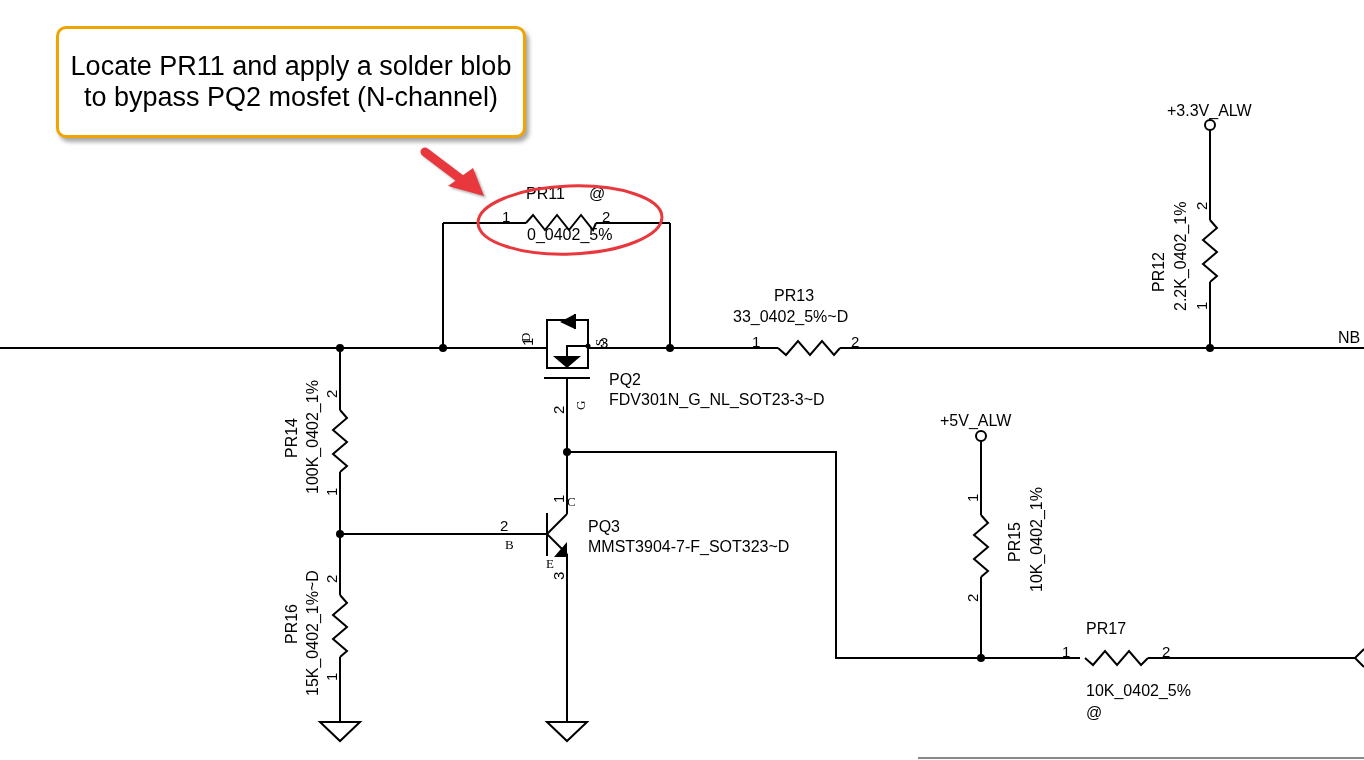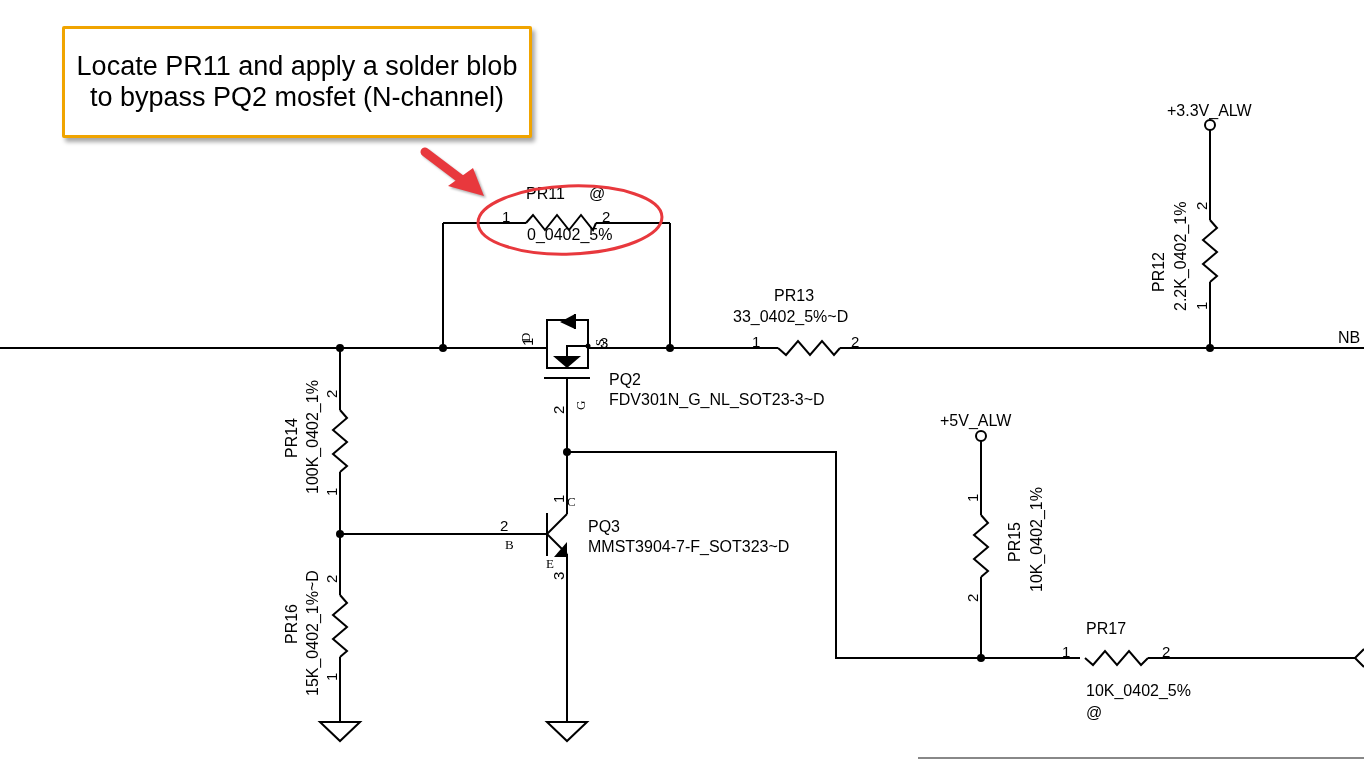--- a/index.html
+++ b/index.html
@@ -6,26 +6,25 @@
   body { width:1364px; height:760px; position:relative; overflow:hidden; font-family:"Liberation Sans", sans-serif; }
   #schematic { position:absolute; left:0; top:0; }
   .wire { stroke:#000; stroke-width:2; fill:none; }
   .res  { stroke:#000; stroke-width:2; fill:none; stroke-linejoin:miter; }
   .dot  { fill:#000; }
   .lbl  { font-family:"Liberation Sans", sans-serif; font-size:16px; fill:#000; }
   .pin  { font-family:"Liberation Sans", sans-serif; font-size:15px; fill:#000; }
   .serif{ font-family:"Liberation Serif", serif; font-size:13px; fill:#000; }
   .callout {
     position:absolute; left:56px; top:26px; width:470px; height:112px;
-    box-sizing:border-box; border:3px solid #f0a400; border-radius:2px;
+    box-sizing:border-box; border:3px solid #f0a400; border-radius:10px;
     background:#fff; box-shadow:3px 4px 4px rgba(0,0,0,0.35);
     display:flex; align-items:center; justify-content:center; text-align:center;
     font-family:"Liberation Sans", sans-serif; font-size:27px; line-height:31px; color:#000;
     padding:0 10px;
-    margin-left:6px;
   }
 </style>
 </head>
 <body>
 
 <svg id="schematic" width="1364" height="760" viewBox="0 0 1364 760" xmlns="http://www.w3.org/2000/svg">
 
   <g>
     <line class="wire" x1="0" y1="348" x2="547" y2="348"></line>
     <line class="wire" x1="596" y1="348" x2="778" y2="348"></line>

